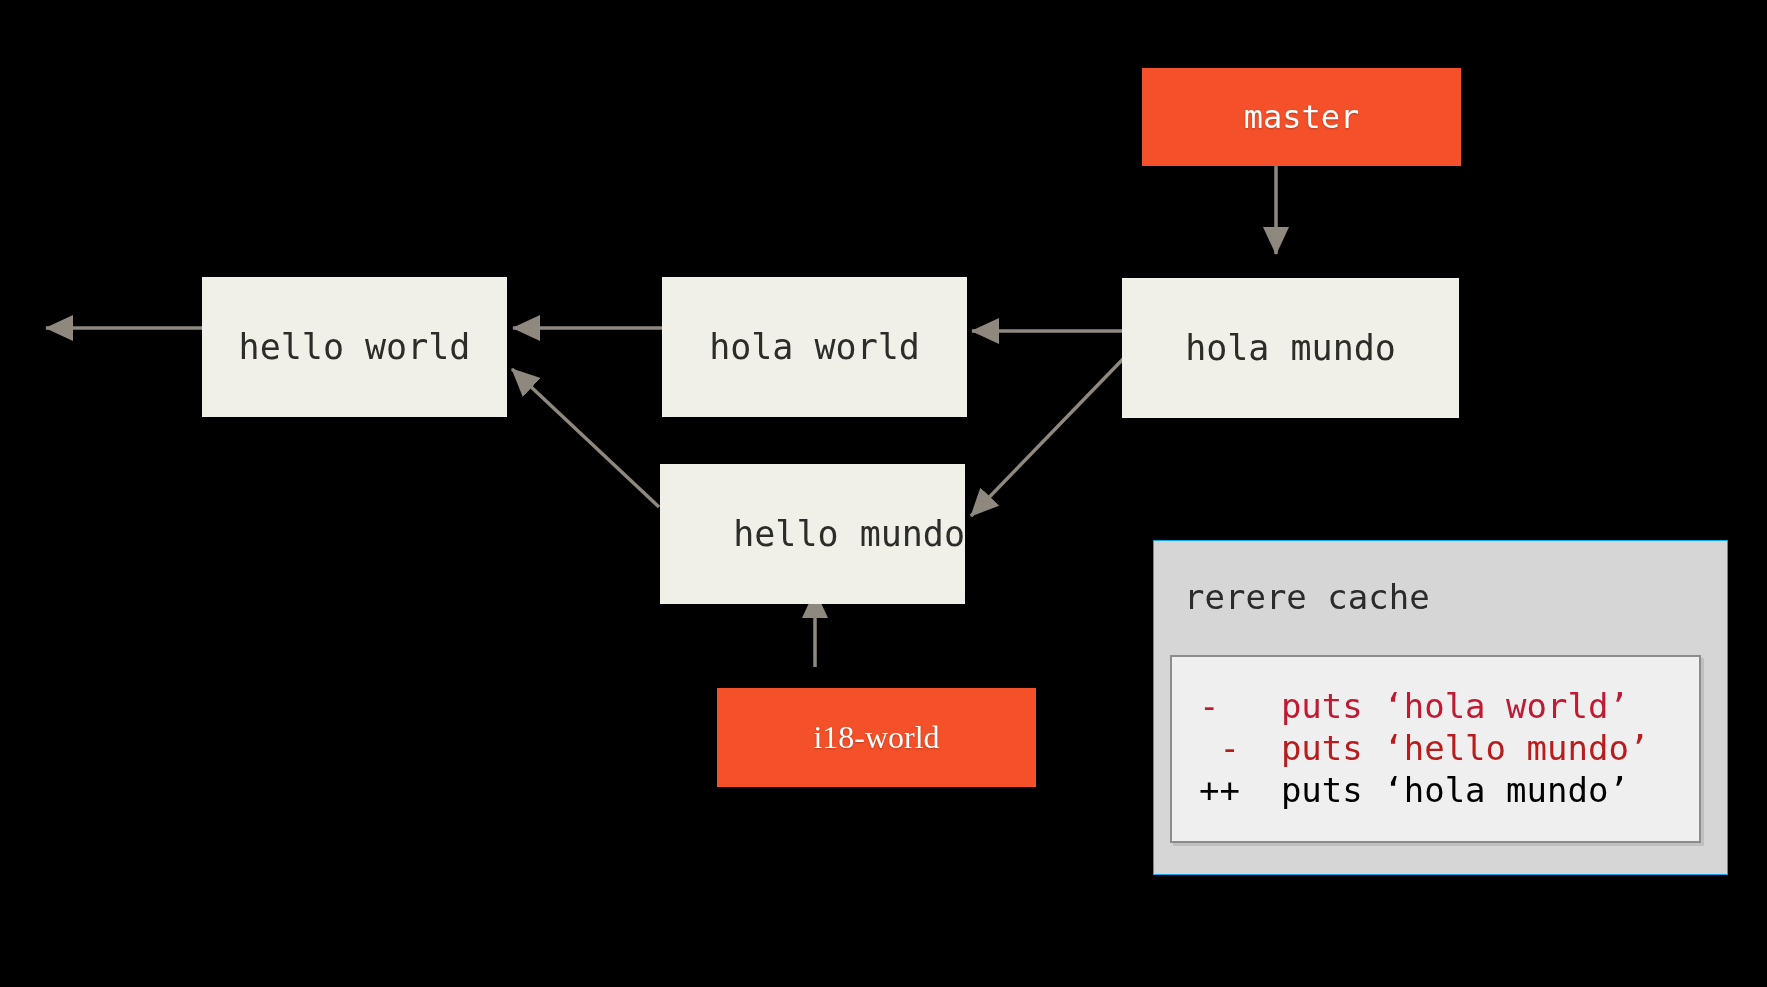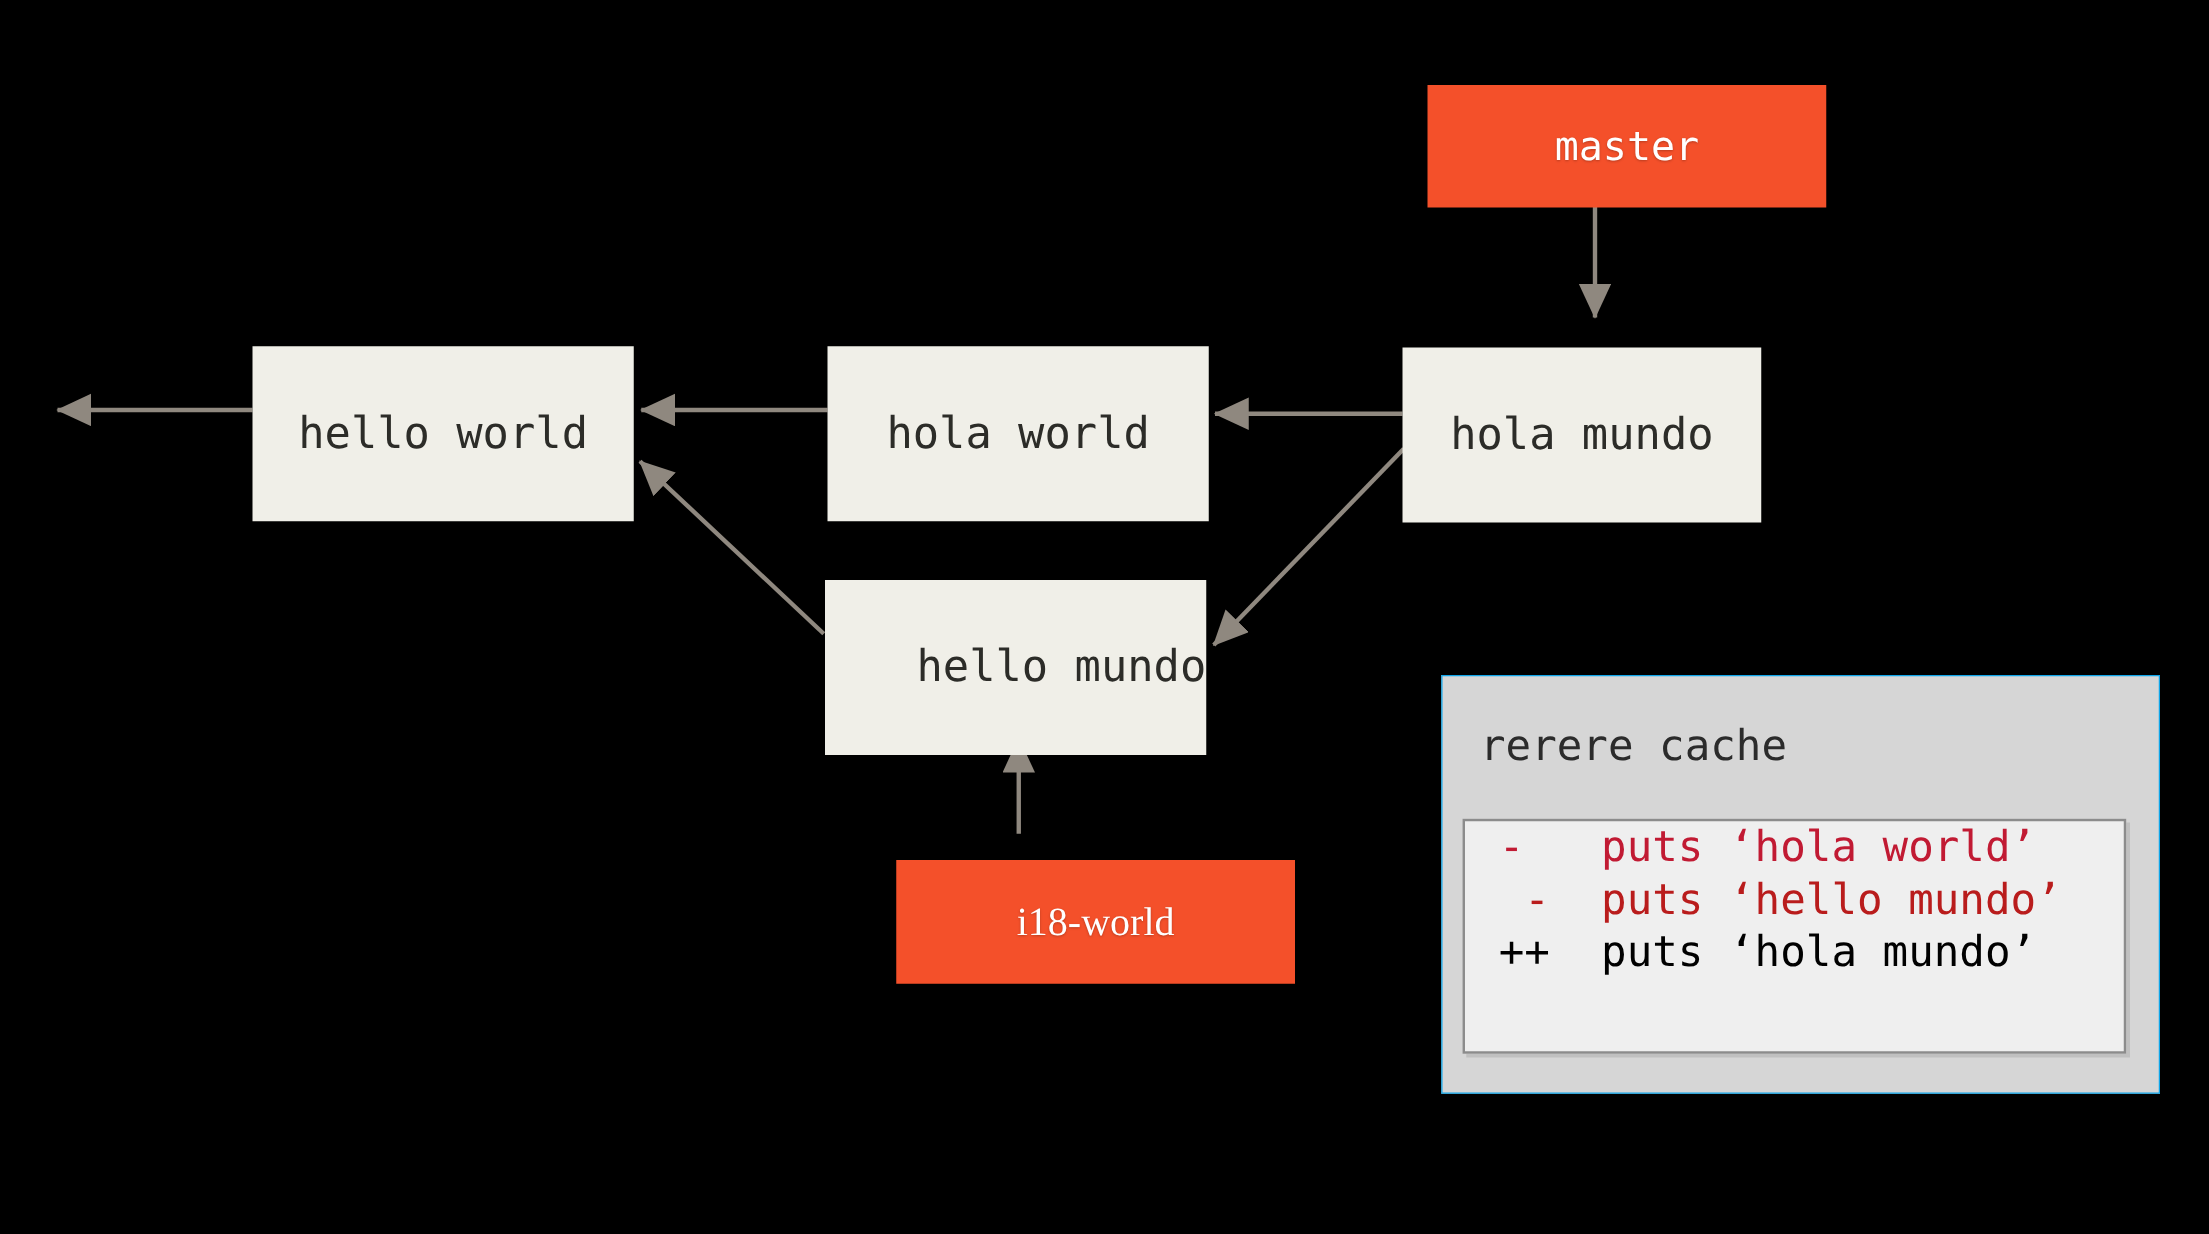--- a/index.html
+++ b/index.html
@@ -35,21 +35,21 @@
     letter-spacing: 0;
   }
   .branch-box {
     background: #f4502a;
     color: #ffffff;
     font-size: 32px;
     text-shadow: 0 1px 2px rgba(0,0,0,0.25);
   }
   #commit-hello-world { left: 202px; top: 257px; width: 305px; height: 140px; }
   #commit-hola-world  { left: 662px; top: 257px; width: 305px; height: 140px; }
-  #commit-hola-mundo  { left: 1122px; top: 258px; width: 287px; height: 140px; }
+  #commit-hola-mundo  { left: 1122px; top: 258px; width: 337px; height: 140px; }
   #commit-hello-mundo { left: 660px; top: 444px; width: 305px; height: 140px; justify-content: flex-end; }
   #branch-master      { left: 1142px; top: 48px;  width: 319px; height: 98px; }
   #branch-i18-world   { left: 717px;  top: 668px; width: 319px; height: 99px; font-family: Liberation Serif, serif; }
 
   #rerere-panel {
     position: absolute;
     left: 1153px; top: 540px;
     width: 575px; height: 335px;
     box-sizing: border-box;
     background: #d6d6d6;
@@ -71,21 +71,21 @@
     border: 2px solid #8c8c8c;
     box-shadow: 3px 3px 0 rgba(0,0,0,0.10);
   }
   .diff-line {
     position: relative;
     margin-left: 27px;
     font-size: 34px;
     line-height: 42px;
     white-space: pre;
   }
-  #diff-lines { }
+  #diff-lines { padding-top: 28px; }
 </style>
 </head>
 <body>
 
 <div id="stage">
 
   <svg id="arrow-layer" viewBox="0 0 1767 987" xmlns="http://www.w3.org/2000/svg">
     <defs>
       <marker id="ah" markerUnits="userSpaceOnUse" markerWidth="30" markerHeight="28" refX="27" refY="13" orient="auto">
         <path d="M0,0 L28,13 L0,26 Z" fill="#8f887f"></path>

